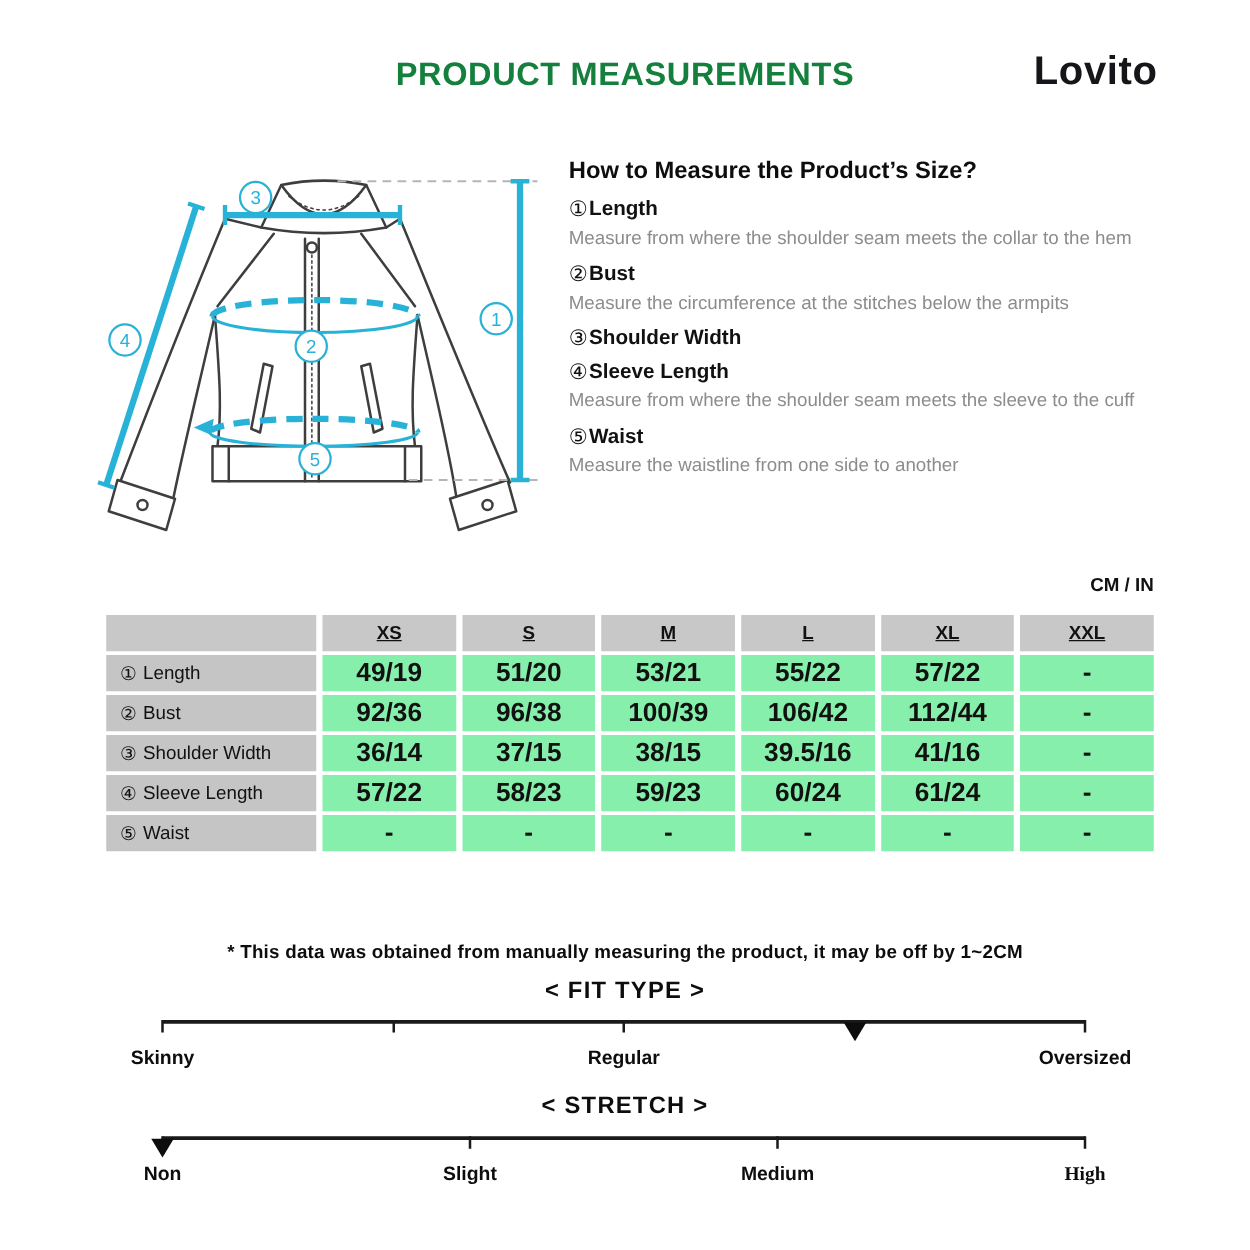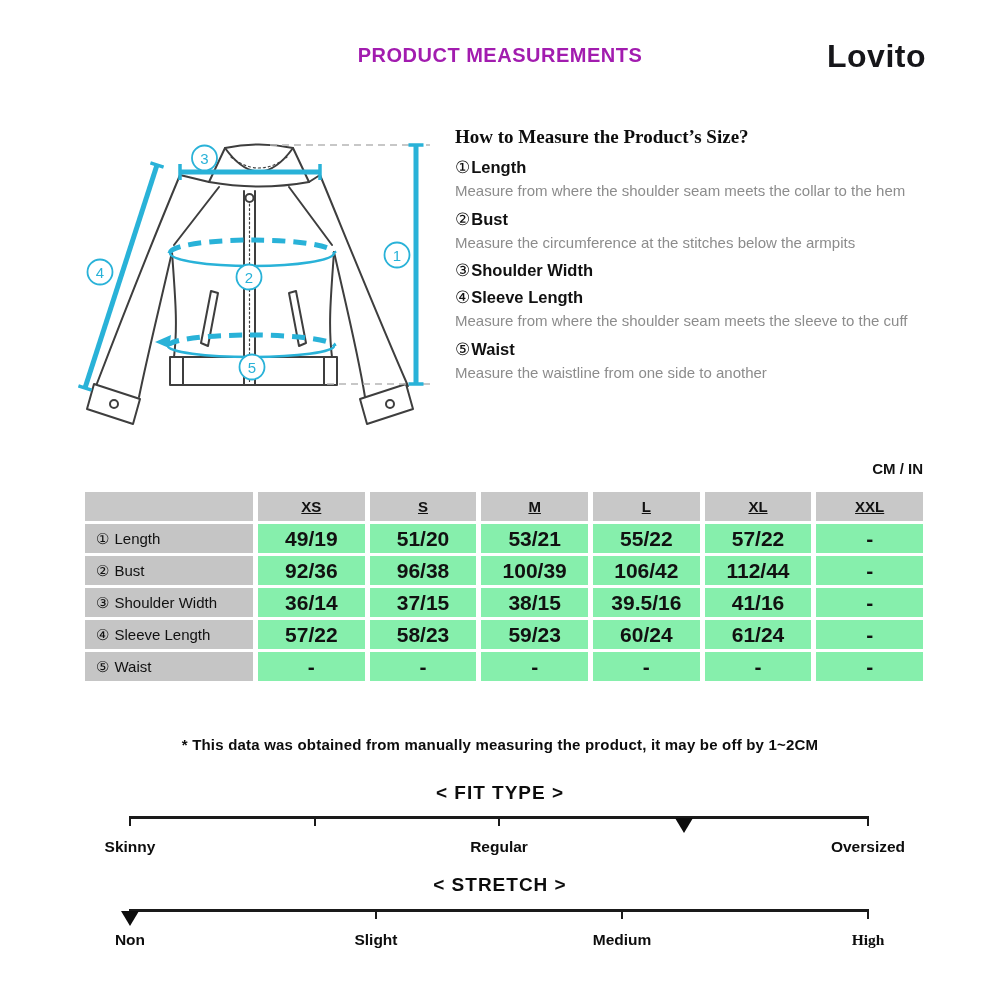--- a/index.html
+++ b/index.html
@@ -3,52 +3,52 @@
 <meta charset="utf-8">
 <style>
   html,body { margin:0; padding:0; background:#fff; }
   .page {
     position:relative; width:1000px; height:1000px; background:#ffffff;
     font-family:"Liberation Sans", sans-serif; color:#111; overflow:hidden;
   }
   
   .page-title {
     position:absolute; left:0; right:0; top:44px; text-align:center;
-    font-size:20px; font-weight:800; letter-spacing:0.5px; color:#a21caf; margin:0;
+    font-size:26px; font-weight:800; letter-spacing:0.5px; color:#15803d; margin:0;
   }
   .brand {
     position:absolute; right:74px; top:38px; font-size:32px; font-weight:800;
     letter-spacing:0.5px; color:#16161a;
   }
   
   .diagram { position:absolute; left:52px; top:105px; width:390px; height:335px; }
   
   .howto { position:absolute; left:455px; top:126px; width:505px; }
-  .howto h2 { margin:0 0 9px 0; font-size:19px; font-weight:700; color:#0d0d0d;font-family:Liberation Serif, serif; }
+  .howto h2 { margin:0 0 9px 0; font-size:19px; font-weight:700; color:#0d0d0d; }
   .hitem-label { display:flex; align-items:center; margin:6px 0 2px 0; }
   .hnum { font-size:17px; font-weight:400; margin-right:1px; color:#111; }
   .hname { font-size:16.5px; font-weight:700; color:#111; }
   .hdesc { margin:0; font-size:15px; color:#8c8c8c; line-height:1.5; }
   .hline { display:block; white-space:nowrap; }
   
   .unit { position:absolute; right:77px; top:460px; font-size:15px; font-weight:700;margin-left:28px; }
   
   .sizetable {
     position:absolute; left:85px; top:492px; width:838px;
     display:grid; grid-template-columns:168px repeat(6, 1fr); gap:3px 5px;
   }
   .thead { background:#c8c8c8; height:29px; display:flex; align-items:center;
            justify-content:center; font-size:15px; font-weight:700;text-decoration:underline; }
   .tlabel { background:#c5c5c5; height:29px; display:flex; align-items:center;
             padding-left:11px; font-size:15px; font-weight:400; }
   .tlabel .rnum { margin-right:5px; font-size:15px; }
   .tval { background:#86efac; height:29px; display:flex; align-items:center;
           justify-content:center; font-size:21px; font-weight:700; }
   
-  .note { position:absolute; left:0; right:0; top:736px; margin:0; text-align:center;
+  .note { position:absolute; left:0; right:0; top:736px; margin:17px; text-align:center;
           font-size:15px; font-weight:700; letter-spacing:0.2px; color:#0d0d0d; }
   
   .scale-title { position:absolute; left:0; right:0; text-align:center; margin:0;
                  font-size:19px; font-weight:800; letter-spacing:1px; color:#0d0d0d; }
   .scale { position:absolute; left:130px; width:738px; height:55px; }
   .track { position:absolute; left:0; right:0; top:0; height:2.5px; background:#1a1a1a; }
   .tick { position:absolute; top:0; width:2px; height:10px; background:#1a1a1a;
           transform:translateX(-50%); }
   .marker { position:absolute; top:2px; width:0; height:0;
             border-left:9px solid transparent; border-right:9px solid transparent;

